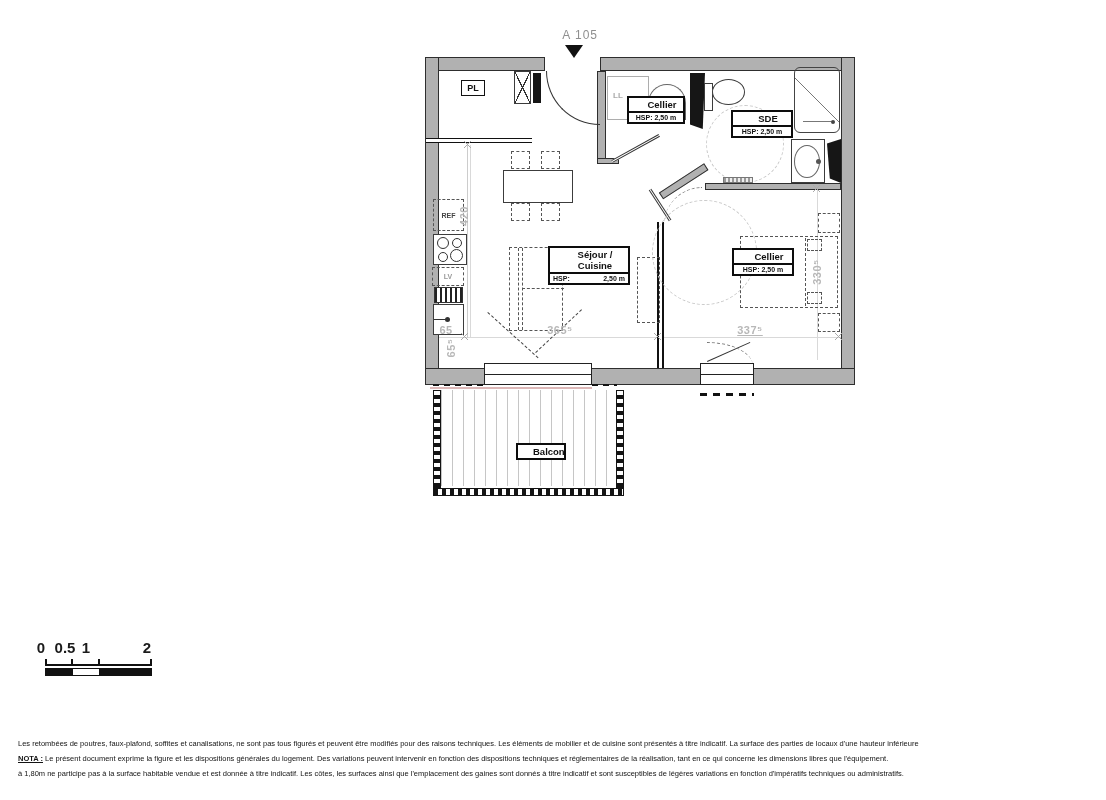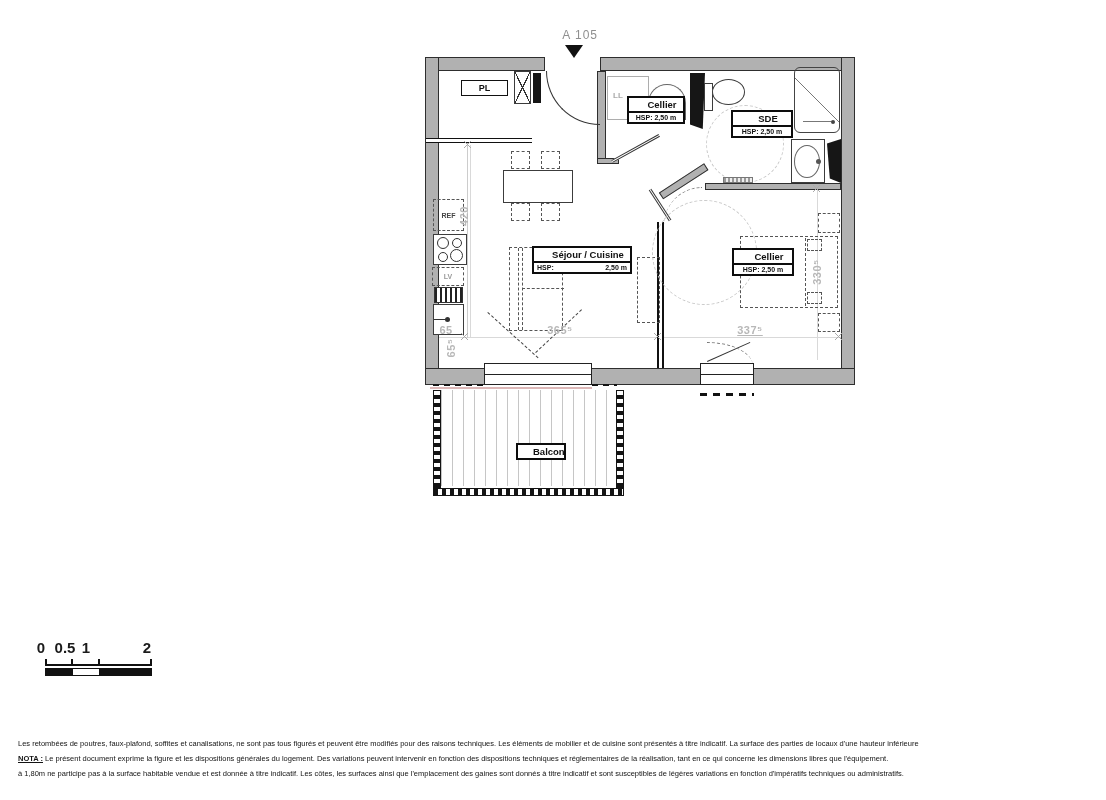--- a/index.html
+++ b/index.html
@@ -67,21 +67,21 @@
   <div class="abs black" style="left:690px;top:73px;width:15px;height:56px;clip-path:polygon(0 0,100% 0,85% 100%,0 92%);"></div>
   <div class="abs wall" style="left:661px;top:192px;width:54px;height:8px;transform:rotate(-33deg);transform-origin:left center;"></div>
   <div class="abs wall" style="left:705px;top:183px;width:136px;height:7px;"></div>
   <div class="abs" style="left:657px;top:222px;width:7px;height:146px;background:#fff;border-left:2px solid #111;border-right:2px solid #111;"></div>
 
   <div class="abs arc" style="left:546px;top:71px;width:54px;height:54px;border-left:1.5px solid #333;border-bottom:1.5px solid #333;border-bottom-left-radius:100%;"></div>
   <div class="abs leaf" style="left:612px;top:160px;width:54px;transform:rotate(-29deg);transform-origin:left center;"></div>
   <div class="abs leaf" style="left:650px;top:188px;width:37px;transform:rotate(57deg);transform-origin:left center;"></div>
   <div class="abs" style="left:664px;top:187px;width:38px;height:38px;border-top:1px dashed #777;border-top-left-radius:100%;"></div>
 
-  <div class="abs smallbox" style="left:461px;top:80px;width:47px;height:16px;">
+  <div class="abs smallbox" style="left:461px;top:80px;width:24px;height:16px;">
     <span>PL</span>
   </div>
   <div class="abs solidbox" style="left:514px;top:71px;width:17px;height:33px;background-image:
       linear-gradient(to bottom right, transparent calc(50% - .6px), #333 calc(50% - .6px) calc(50% + .6px), transparent calc(50% + .6px)),
       linear-gradient(to top right, transparent calc(50% - .6px), #333 calc(50% - .6px) calc(50% + .6px), transparent calc(50% + .6px));"></div>
   <div class="abs black" style="left:533px;top:73px;width:8px;height:30px;"></div>
 
   <div class="abs" style="left:607px;top:76px;width:42px;height:44px;border:1px solid #adadad;">
     <span class="abs" style="left:5px;top:14px;font-size:8px;color:#aaa;font-weight:bold;">LL</span>
   </div>
@@ -131,21 +131,21 @@
   <div class="abs dashedbox" style="left:511px;top:151px;width:19px;height:18px;"></div>
   <div class="abs dashedbox" style="left:541px;top:151px;width:19px;height:18px;"></div>
   <div class="abs dashedbox" style="left:511px;top:203px;width:19px;height:18px;"></div>
   <div class="abs dashedbox" style="left:541px;top:203px;width:19px;height:18px;"></div>
   <div class="abs dashedbox" style="left:509px;top:247px;width:54px;height:84px;">
     <div class="abs" style="left:8px;top:0;width:1px;height:100%;border-left:1px dashed #555;"></div>
     <div class="abs" style="left:12px;top:0;width:1px;height:100%;border-left:1px dashed #555;"></div>
     <div class="abs" style="left:12px;top:40px;width:42px;height:1px;border-top:1px dashed #555;"></div>
   </div>
   <div class="abs dashedbox" style="left:637px;top:257px;width:23px;height:66px;"></div>
-  <div class="abs rlabel" style="left:532px;top:246px;width:100px;">
+  <div class="abs rlabel" style="left:548px;top:246px;width:82px;">
     <div class="title">Séjour / Cuisine</div>
     <div class="hsp flex">
       <span>HSP:</span>
       <span>2,50 m</span>
     </div>
   </div>
 
   <div class="abs circle-dash" style="left:652px;top:200px;width:105px;height:105px;"></div>
   <div class="abs dashedbox" style="left:740px;top:236px;width:98px;height:72px;">
     <div class="abs" style="left:64px;top:1px;width:1px;height:68px;border-left:1px dashed #555;"></div>

